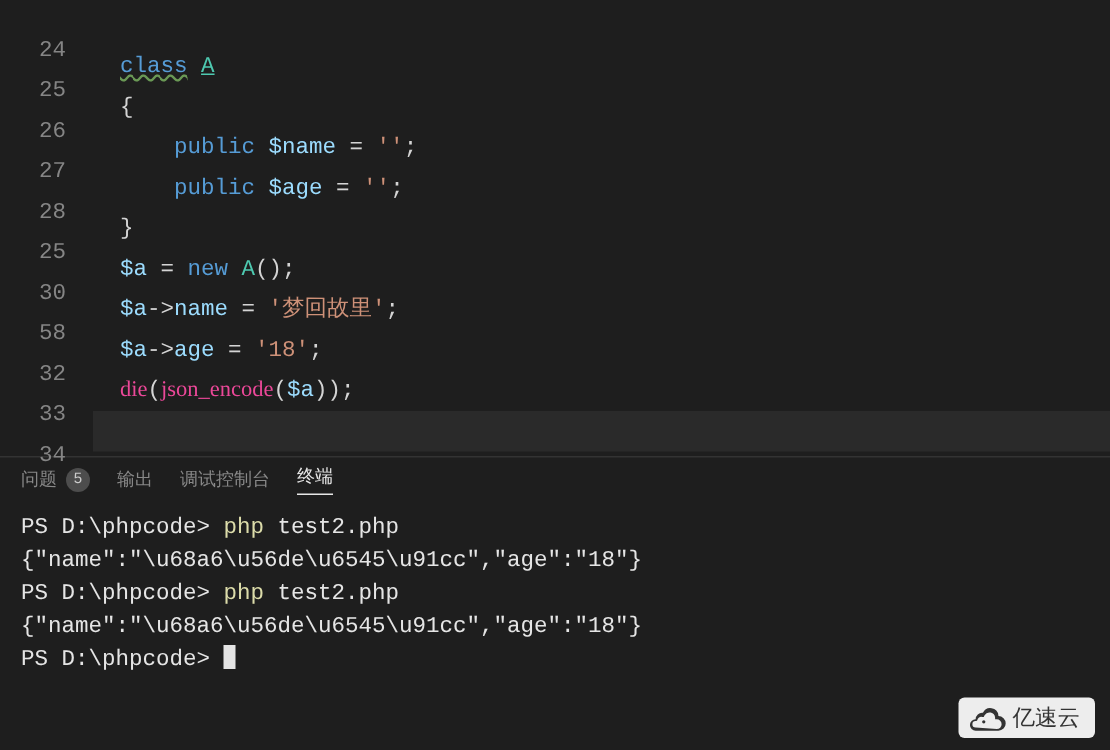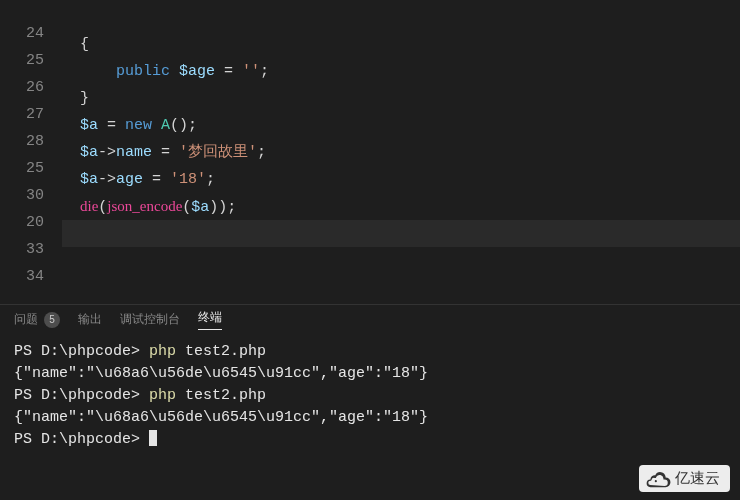--- a/index.html
+++ b/index.html
@@ -124,27 +124,30 @@
 
 <div class="editor">
   <div class="gutter" id="gutter">
       <div>24</div>
       <div>25</div>
       <div>26</div>
       <div>27</div>
       <div>28</div>
       <div>25</div>
       <div>30</div>
-      <div>20</div>
+      <div>58</div>
+      <div>32</div>
       <div>33</div>
       <div>34</div>
     </div>
   <div class="code" id="code">
       <div class="line"></div>
+      <div class="line"><span class="kw-blue-u">class</span><span class="punct"> </span><span class="classname">A</span></div>
       <div class="line"><span class="punct">{</span></div>
+      <div class="line"><span class="punct">    </span><span class="kw-blue">public</span><span class="punct"> </span><span class="var">$name</span><span class="punct"> = </span><span class="str">''</span><span class="punct">;</span></div>
       <div class="line"><span class="punct">    </span><span class="kw-blue">public</span><span class="punct"> </span><span class="var">$age</span><span class="punct"> = </span><span class="str">''</span><span class="punct">;</span></div>
       <div class="line"><span class="punct">}</span></div>
       <div class="line"><span class="var">$a</span><span class="punct"> = </span><span class="kw-blue">new</span><span class="punct"> </span><span class="classname-plain">A</span><span class="punct">();</span></div>
       <div class="line"><span class="var">$a</span><span class="punct">-&gt;</span><span class="var">name</span><span class="punct"> = </span><span class="str">'梦回故里'</span><span class="punct">;</span></div>
       <div class="line"><span class="var">$a</span><span class="punct">-&gt;</span><span class="var">age</span><span class="punct"> = </span><span class="str">'18'</span><span class="punct">;</span></div>
       <div class="line"><span class="fn">die</span><span class="punct">(</span><span class="fn">json_encode</span><span class="punct">(</span><span class="var">$a</span><span class="punct">));</span></div>
       <div class="line hl"></div>
     </div>
 </div>
 

